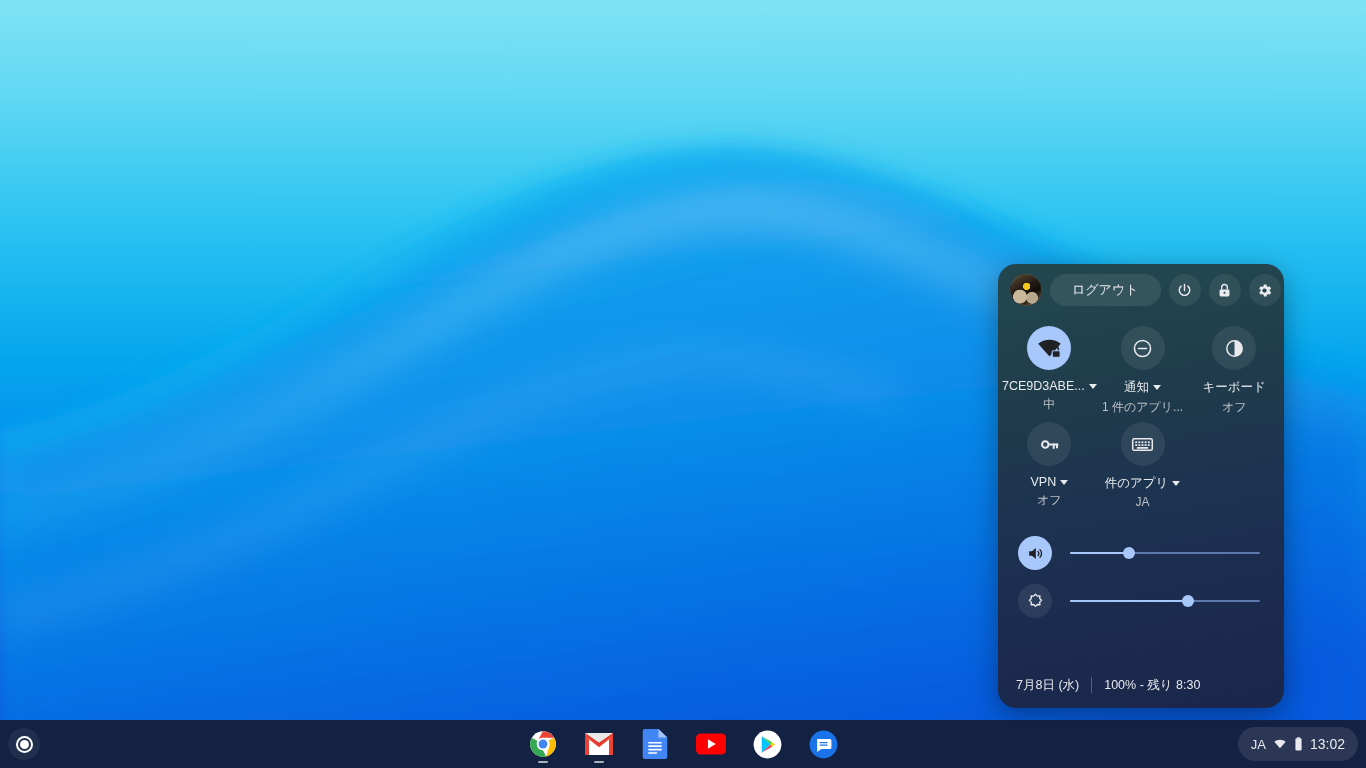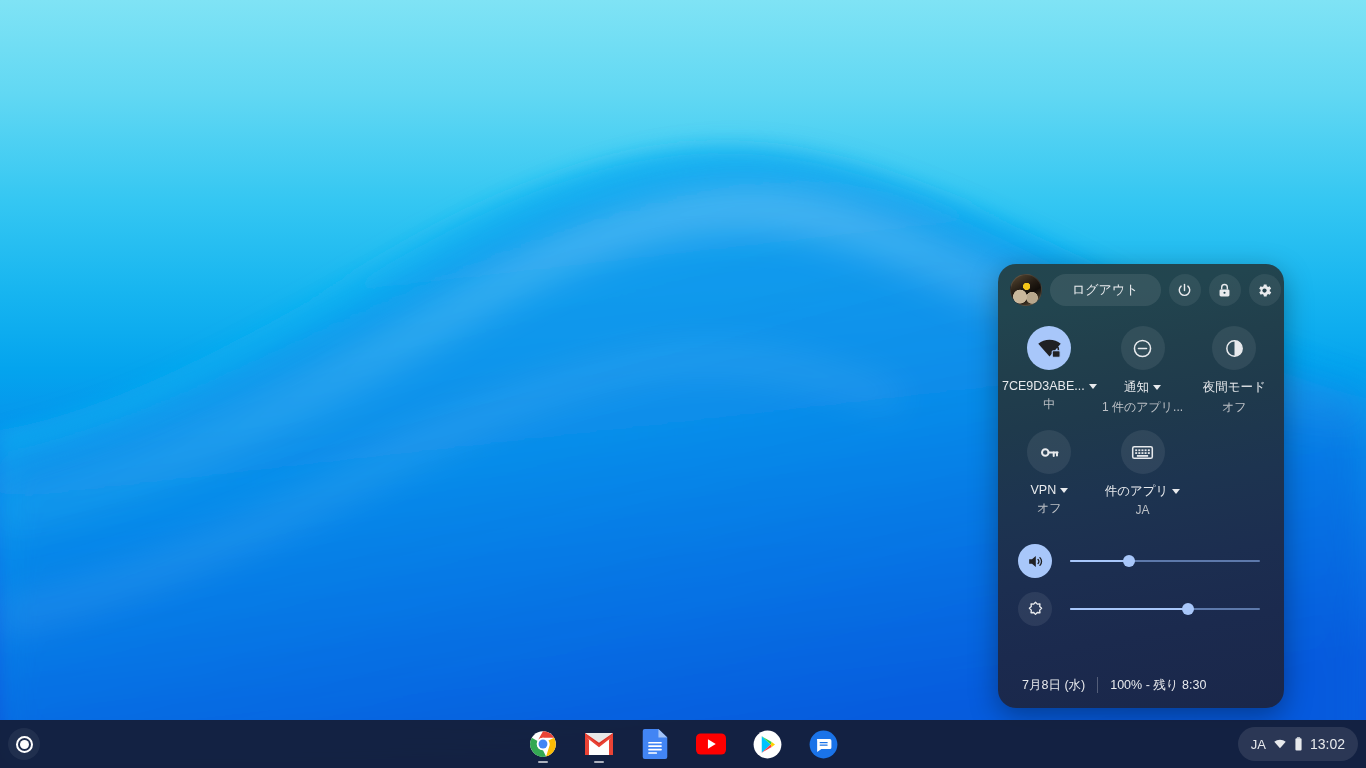--- a/index.html
+++ b/index.html
@@ -89,21 +89,21 @@
     background:rgba(255,255,255,0.07);
     display:flex; align-items:center; justify-content:center;
     cursor:pointer; flex:0 0 auto;
   }
 
   
   #pods-grid {
     display:grid;
     grid-template-columns:repeat(3,1fr);
     padding:10px 4px 0 4px;
-    row-gap:14px;
+    row-gap:6px;
   }
   .pod {
     display:flex; flex-direction:column; align-items:center;
     cursor:pointer;
   }
   .pod-icon {
     width:44px; height:44px; border-radius:50%;
     display:flex; align-items:center; justify-content:center;
     margin-bottom:9px;
   }
@@ -159,21 +159,21 @@
     width:12px; height:12px; border-radius:50%;
     background:#a8c7fa;
     transform:translateX(-6px);
   }
 
   
   #tray-footer {
     position:absolute; left:0; right:0; bottom:0;
     height:46px;
     display:flex; align-items:center;
-    padding:0 24px;
+    padding:0 18px;
     font-size:12.5px; color:#e8eaed;
     gap:0;
   }
   #tray-date { cursor:pointer; }
   #footer-sep {
     width:1px; height:16px;
     background:rgba(255,255,255,0.25);
     margin:0 12px;
   }
   #tray-battery { color:#e8eaed; }
@@ -349,21 +349,21 @@
     </div>
 
     <div class="pod">
       <div class="pod-icon off">
         <svg width="23" height="23" viewBox="0 0 24 24">
           <circle cx="12" cy="12" r="8" stroke="#e8eaed" stroke-width="1.6" fill="none"></circle>
           <path d="M12 4 a8 8 0 0 1 0 16 Z" fill="#e8eaed"></path>
         </svg>
       </div>
       <div class="pod-label">
-        <span class="ptext">夜間モード</span>
+        <span class="ptext">キーボード</span>
       </div>
       <div class="pod-sub">オフ</div>
     </div>
 
     <div class="pod">
       <div class="pod-icon off">
         <svg width="23" height="23" viewBox="0 0 24 24">
           <circle cx="7.6" cy="12" r="3.4" stroke="#e8eaed" stroke-width="2.1" fill="none"></circle>
           <path d="M11 12 H20.4" stroke="#e8eaed" stroke-width="2.1" stroke-linecap="round"></path>
           <path d="M16.4 12 V15.6" stroke="#e8eaed" stroke-width="2.1" stroke-linecap="round"></path>

